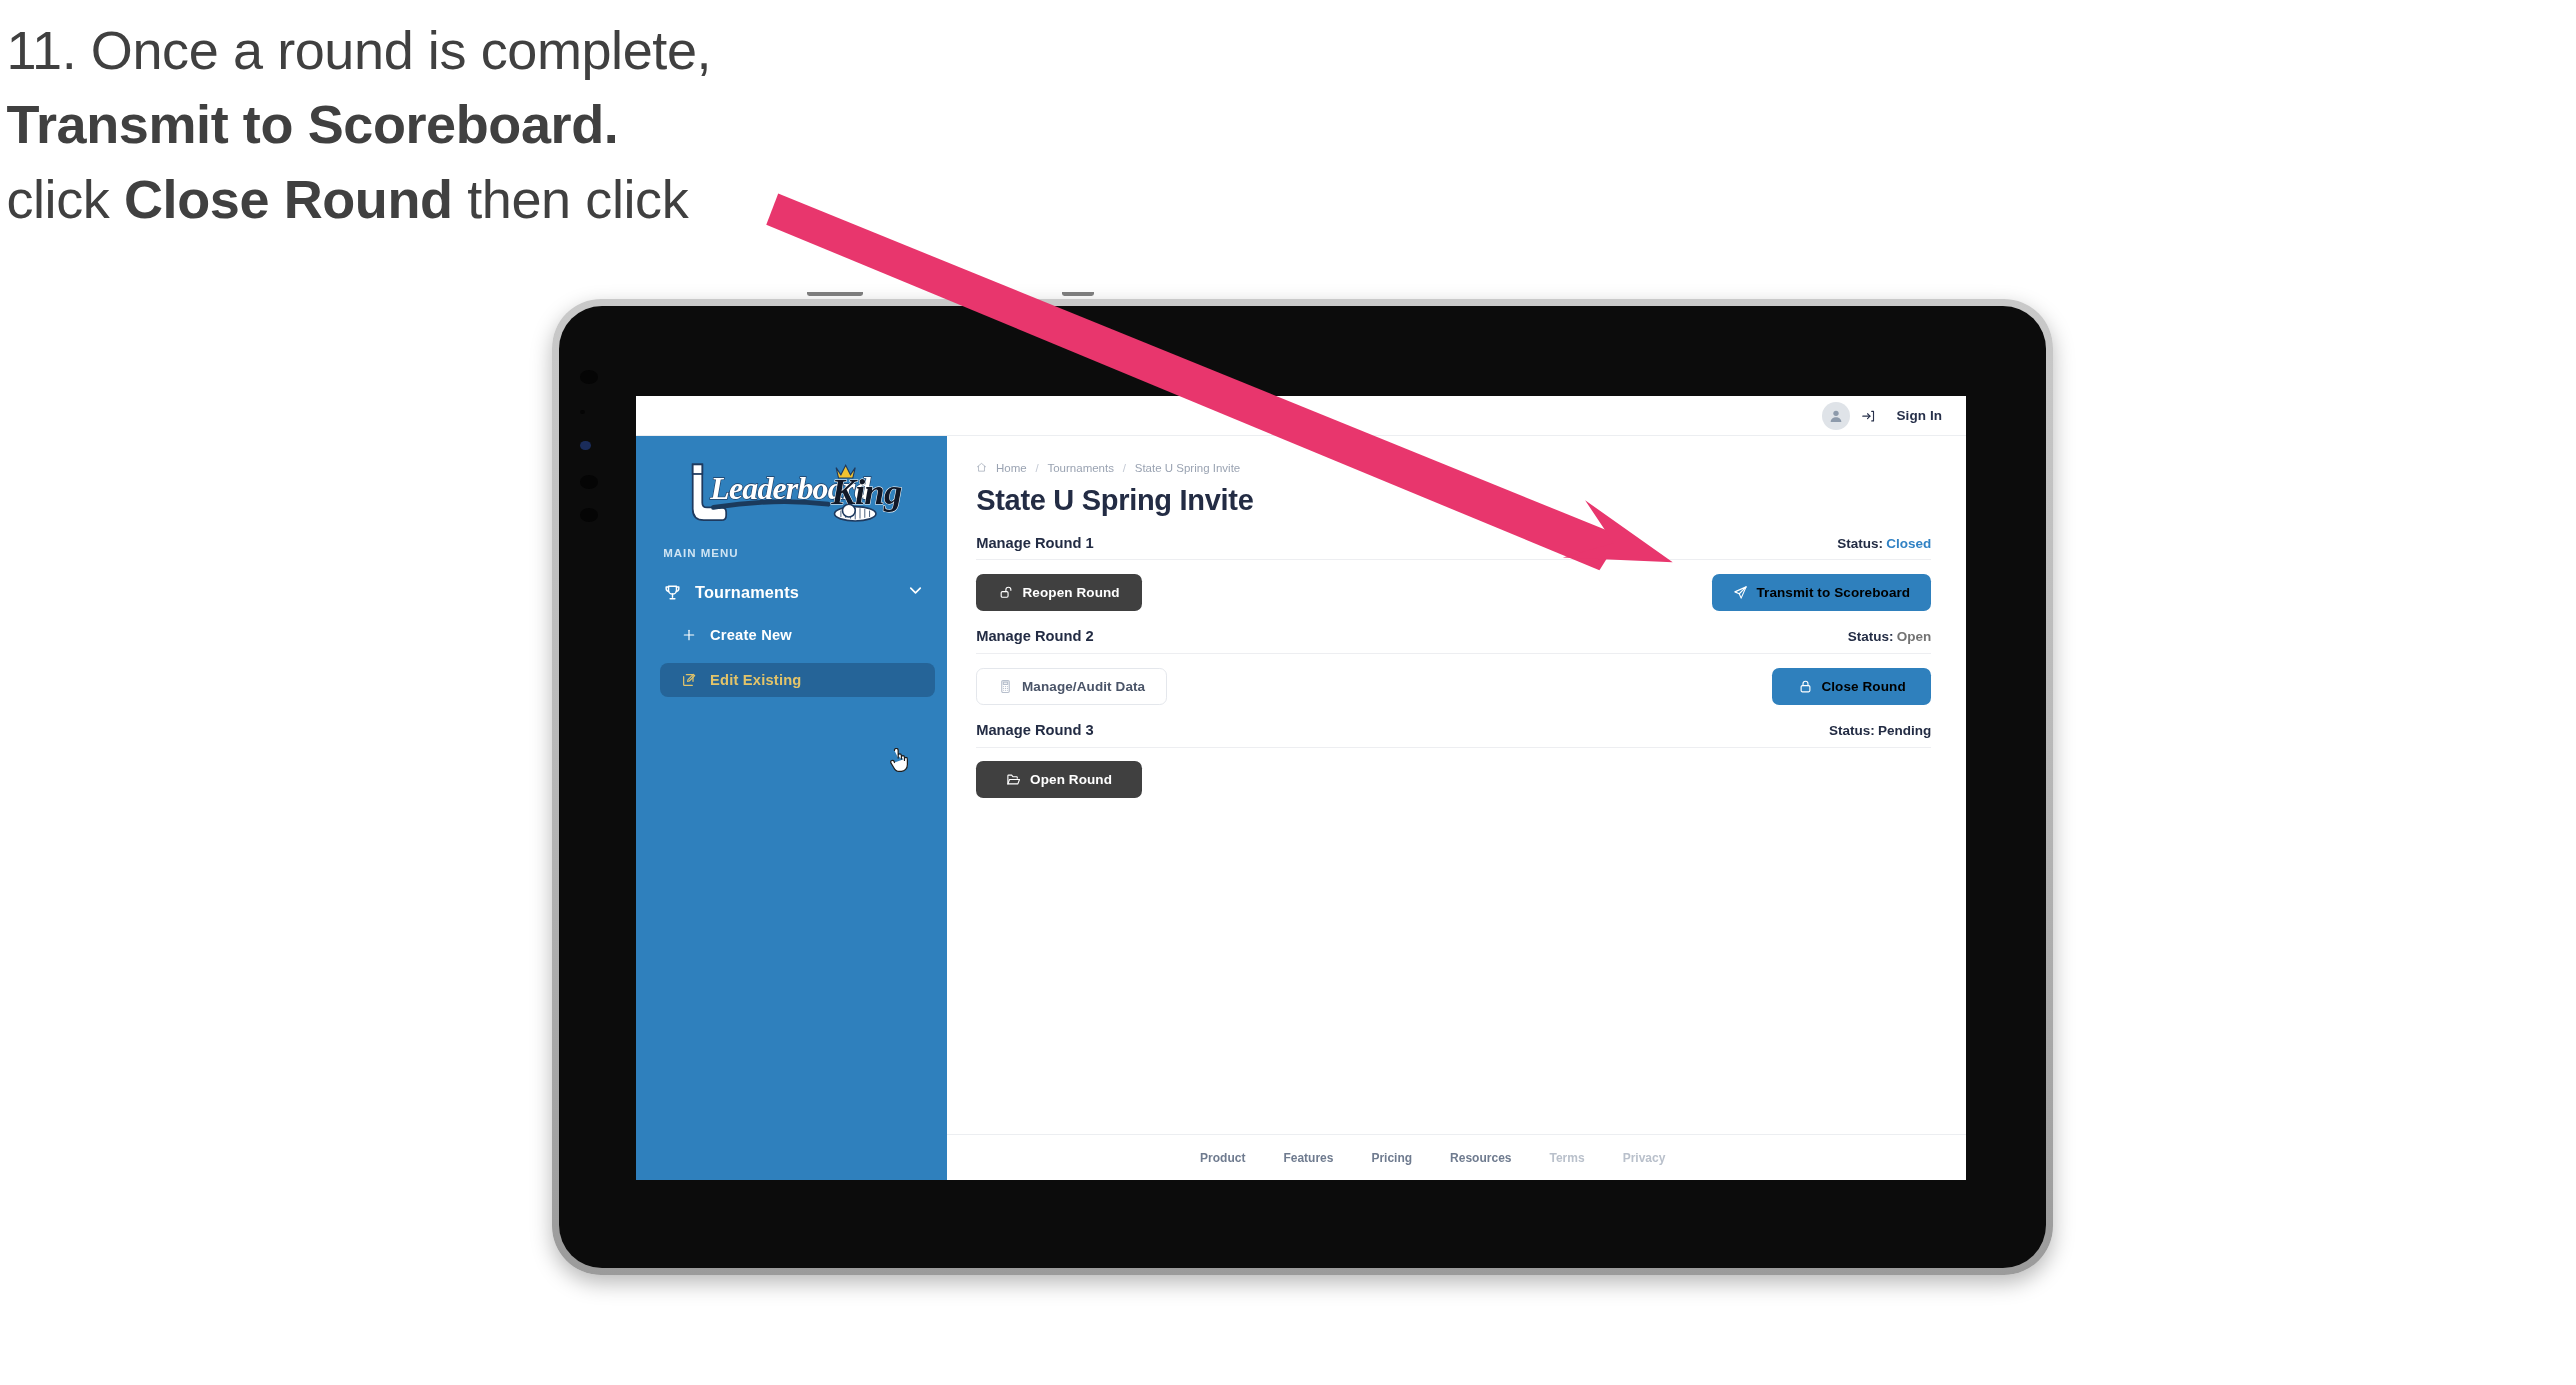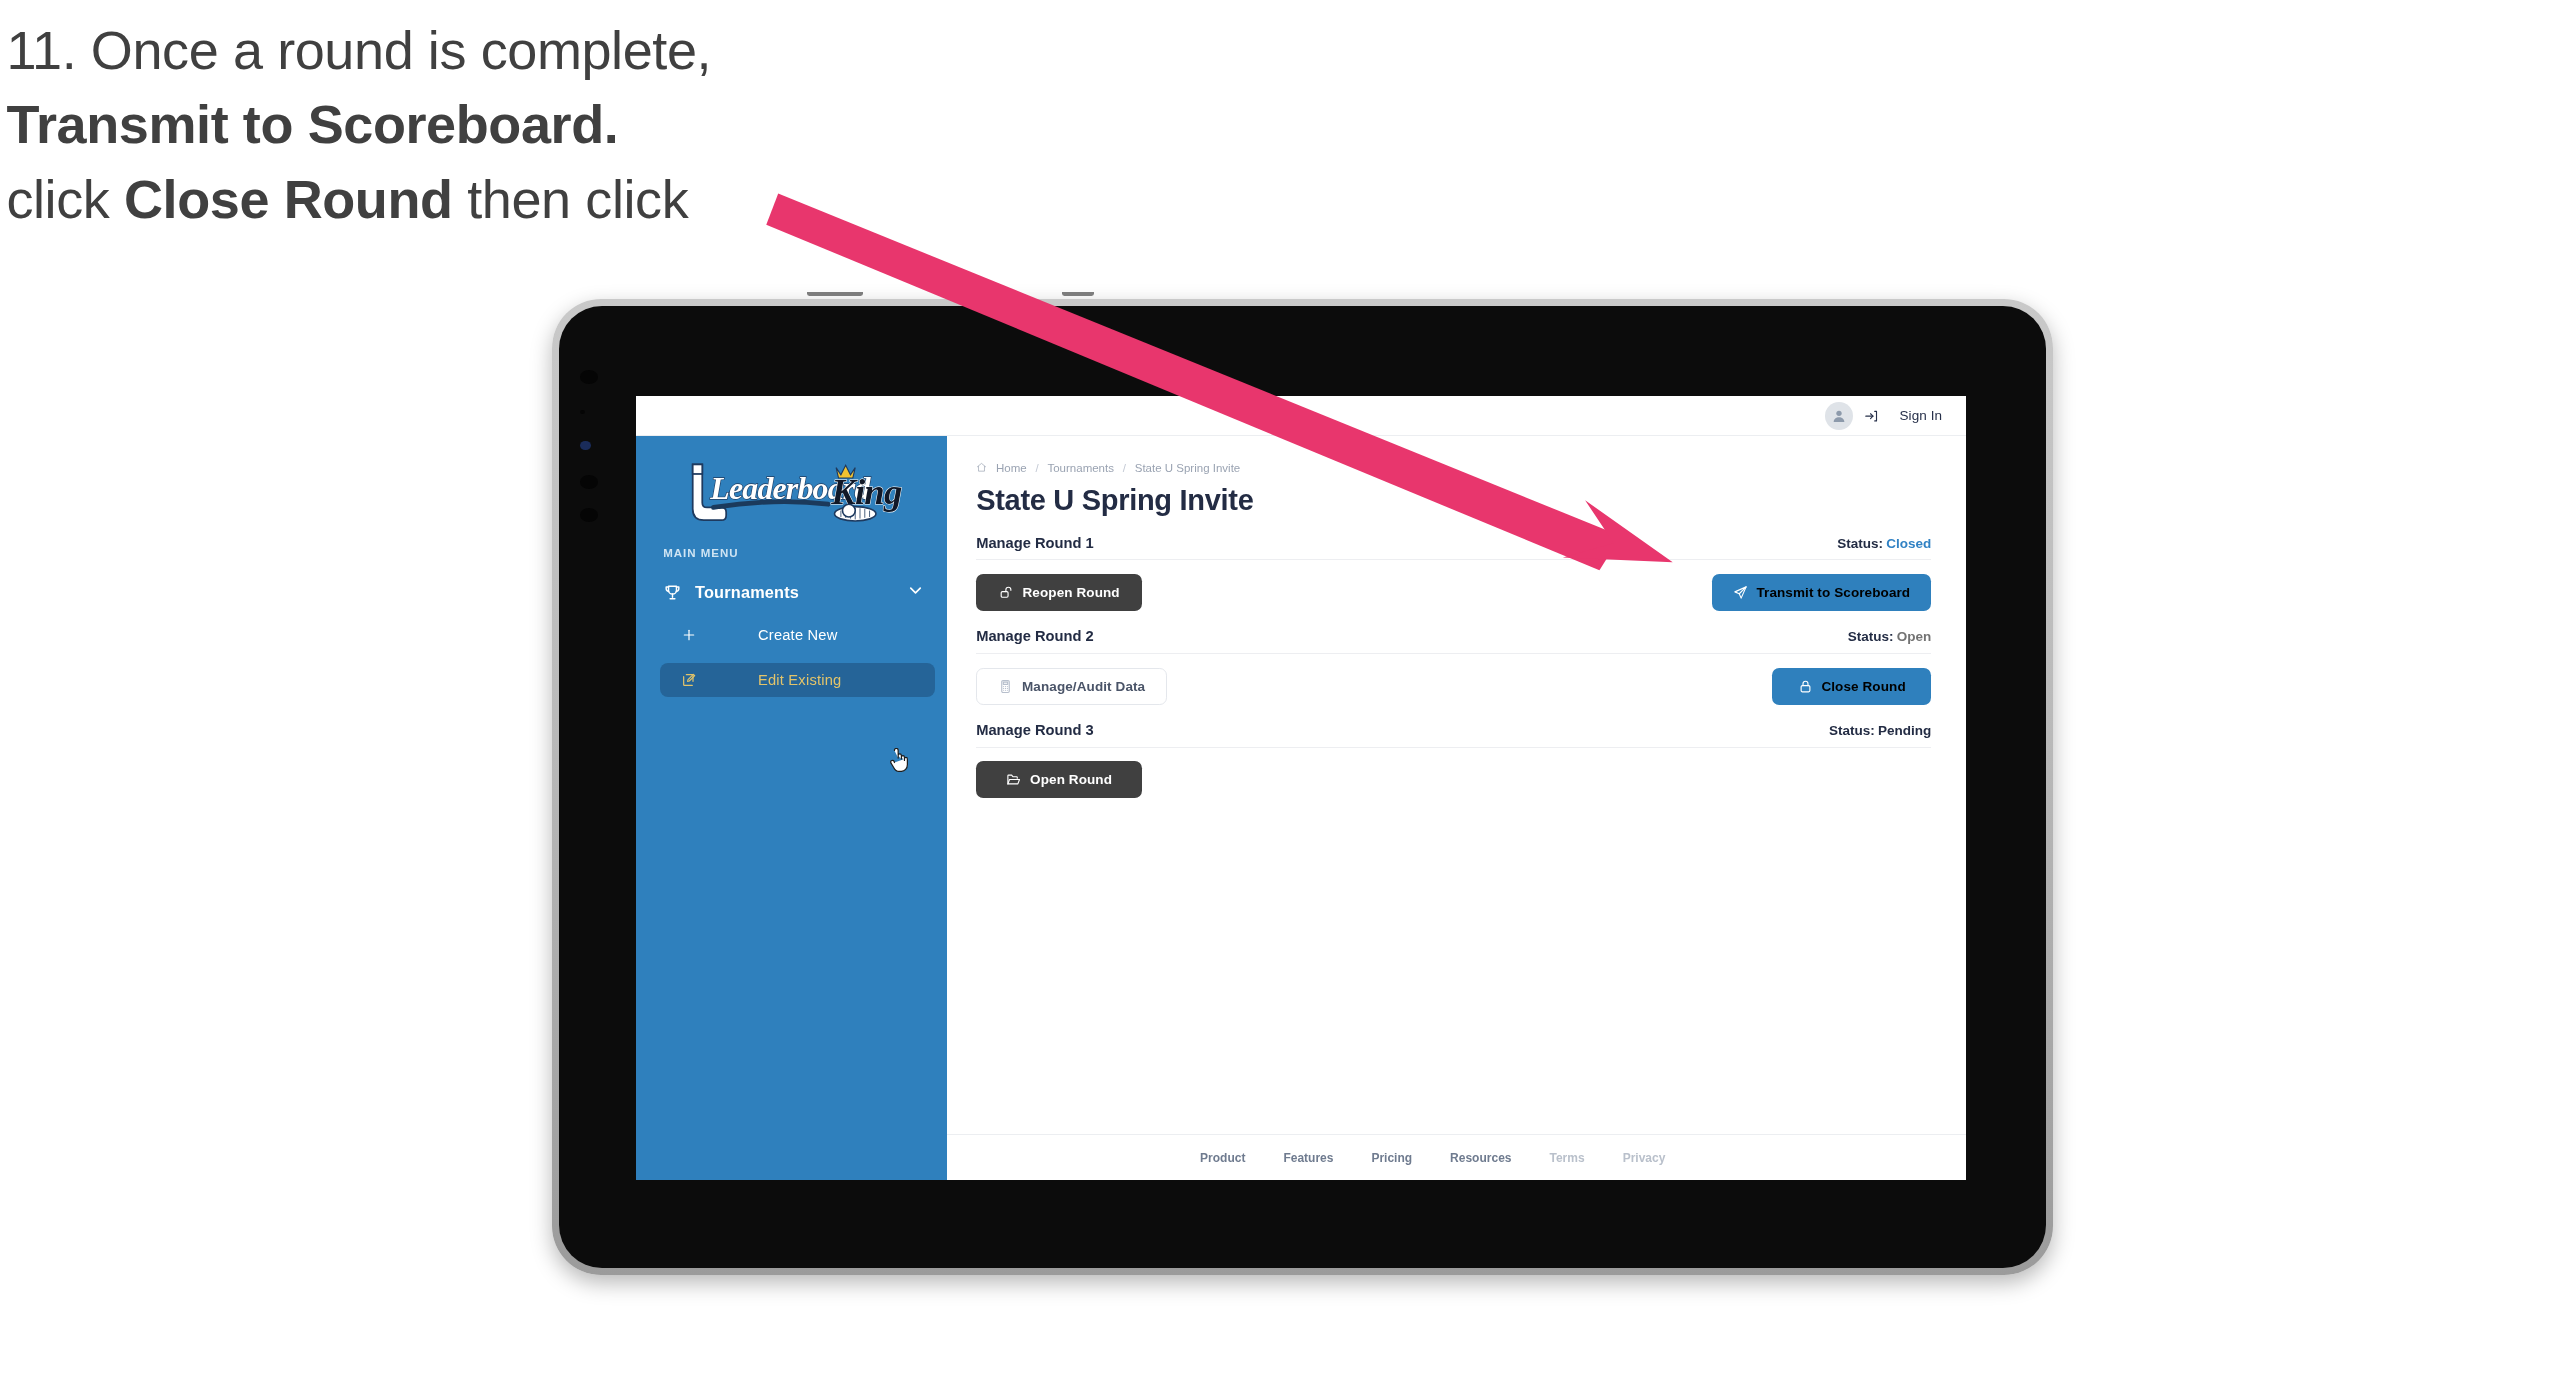--- a/index.html
+++ b/index.html
@@ -93,21 +93,21 @@
   }
   #avatar {
     width: 28px; height: 28px;
     border-radius: 50%;
     background: #dfe3e8;
     display: flex; align-items: center; justify-content: center;
   }
   #avatar svg { width: 16px; height: 16px; fill: #8d9aab; }
   #signin {
     display: flex; align-items: center; gap: 21px;
-    font-size: 13.5px; font-weight: 400; color: #27304a;
+    font-size: 13.5px; font-weight: 700; color: #27304a;
     letter-spacing: 0.1px;
   }
   #signin svg { width: 14.3px; height: 14.3px; stroke: #27304a; fill: none; stroke-width: 1.9; }
 
   #body-row { display: flex; flex: 1 1 auto; min-height: 0; }
 
   
   #sidebar {
     width: 311px;
     background: #2f80bd;
@@ -147,25 +147,24 @@
   .nav-parent .lbl { margin-left: 8px; }
   .nav-parent .chev { margin-left: auto; }
   .nav-parent .chev svg { width: 19px; height: 19px; stroke:#ffffff; fill:none; stroke-width:2.1; }
 
   .nav-child {
     display: flex; align-items: flex-end;
     margin: 11px 12.7px 0 24px;
     padding: 8.8px 8px 8.8px 21px;
     border-radius: 8px;
     font-size: 14.7px;
-    font-weight: 400;
+    font-weight: 700;
     color: #ffffff;
     letter-spacing: 0.2px;
     position: relative;
-    gap: 48px;
   }
   .nav-child .ic { width: 24px; display:flex; align-items:center; }
   .nav-child .ic svg { width: 16px; height: 16px; stroke: currentColor; fill:none; stroke-width: 1.8; }
   .nav-child .lbl { margin-left: 4.8px; }
   .nav-child.active {
     background: #256498;
     color: #e3c46a;
   }
 
   #cursor {

